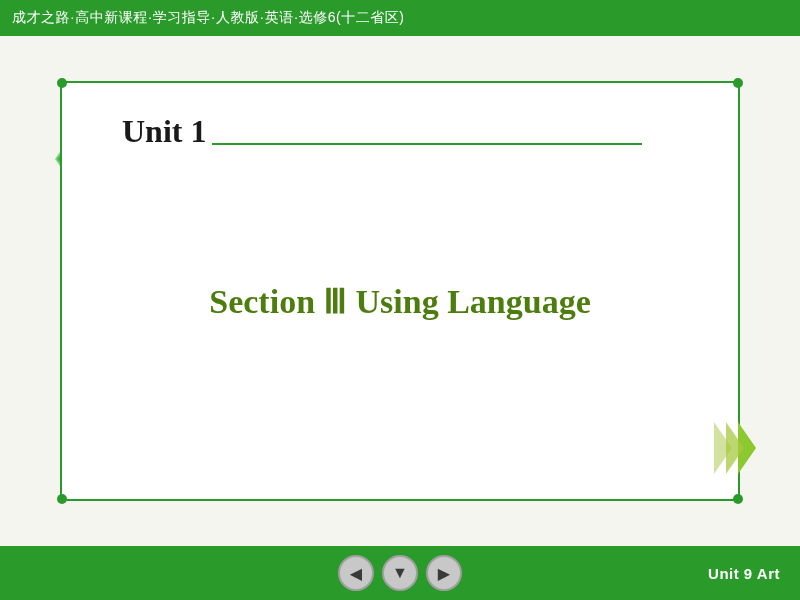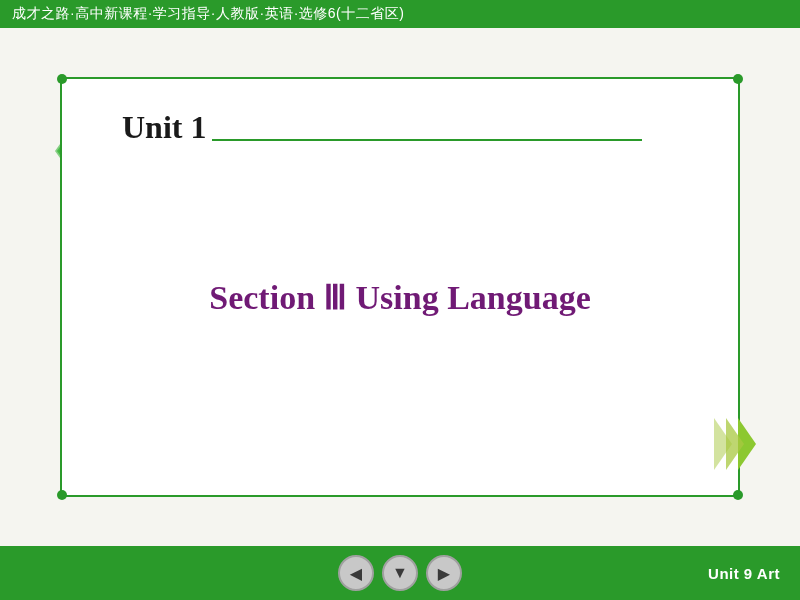--- a/index.html
+++ b/index.html
@@ -16,21 +16,21 @@
       width: 800px;
       height: 600px;
       display: flex;
       flex-direction: column;
       background: #f0f0f0;
     }
 
     
     #top-bar {
       background: #2a9a2a;
-      height: 28px;
+      height: 36px;
       display: flex;
       align-items: center;
       padding: 0 12px;
     }
 
     #top-bar-title {
       color: white;
       font-size: 14px;
       font-weight: normal;
       letter-spacing: 0.5px;
@@ -133,21 +133,21 @@
       background: #2a9a2a;
       position: absolute;
       top: 60px;
       left: 150px;
     }
 
     
     #section-title {
       font-size: 34px;
       font-weight: bold;
-      color: #701a75;
+      color: #4d7c0f;
       text-align: center;
       font-family: 'Times New Roman', serif;
       margin-top: 20px;
     }
 
     
     #bottom-bar {
       background: #2a9a2a;
       height: 54px;
       display: flex;

